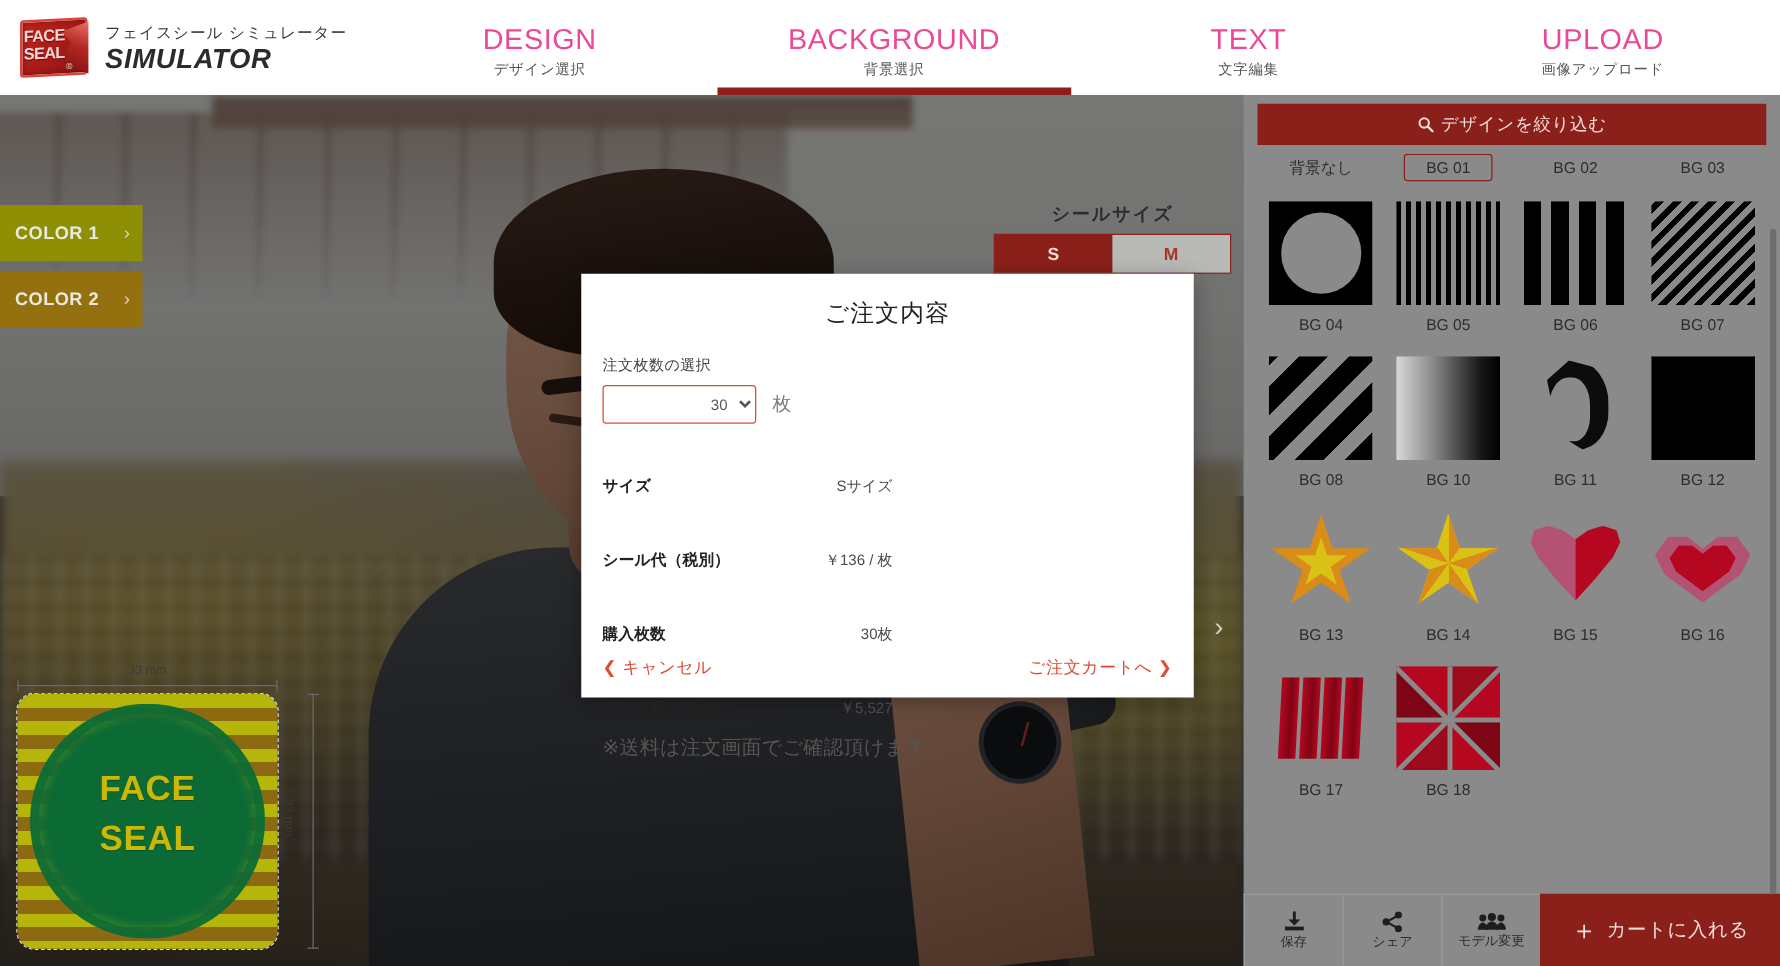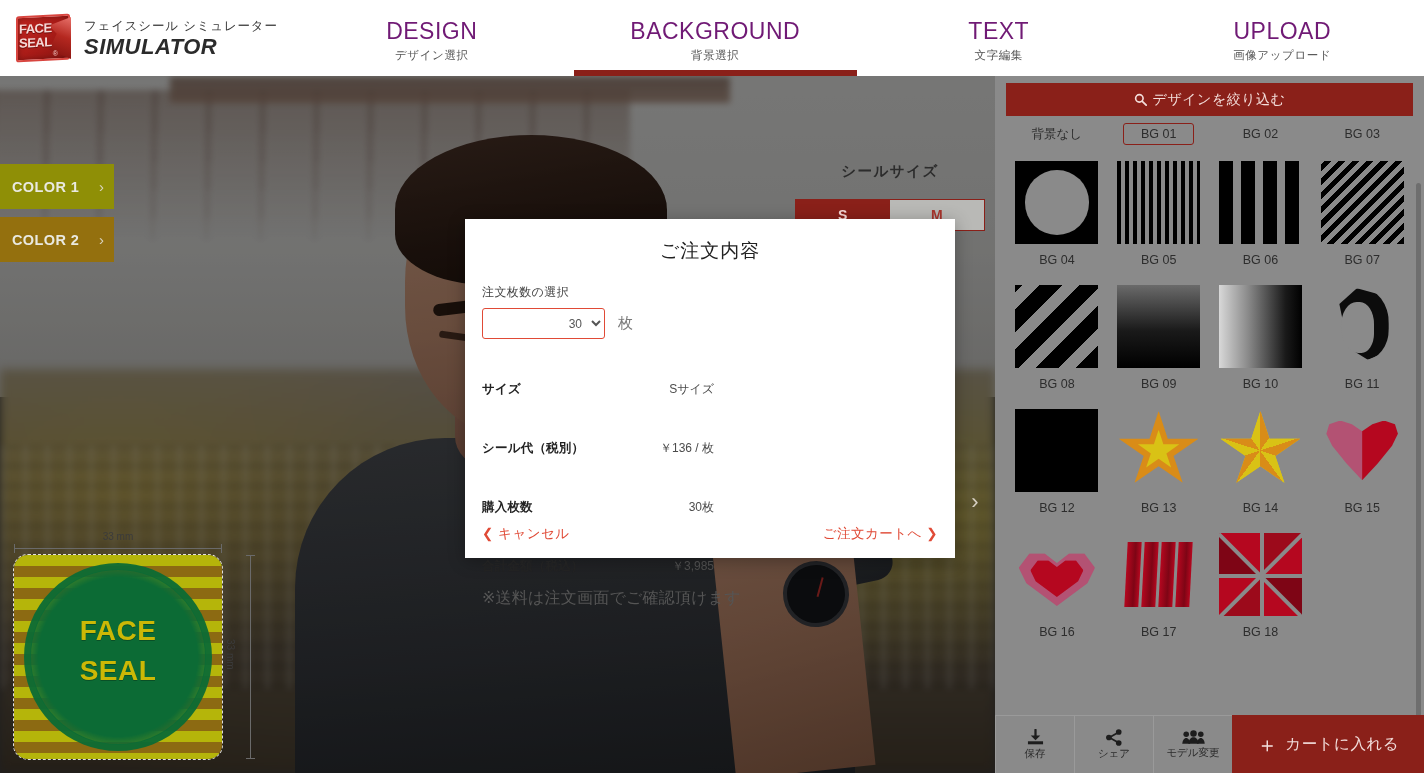--- a/index.html
+++ b/index.html
@@ -49,21 +49,21 @@
     font-size: 22px; font-weight: bold; font-style: italic; color: #2b2b2b;
     letter-spacing: .5px; line-height: 25px;
   }
 
   .nav { display: flex; flex: 1 1 auto; align-items: stretch; }
   .nav-item {
     flex: 1 1 0; position: relative; cursor: pointer;
     display: flex; flex-direction: column; align-items: center; justify-content: center;
     padding-top: 4px;
   }
-  .nav-en { font-size: 23px; font-weight: 500; color: #701a75; letter-spacing: .5px; line-height: 28px; }
+  .nav-en { font-size: 23px; font-weight: 500; color: #ec4899; letter-spacing: .5px; line-height: 28px; }
   .nav-ja { font-size: 11.5px; color: #555; letter-spacing: .6px; margin-top: 3px; }
   .nav-item.active::after {
     content: ""; position: absolute; left: 0; right: 0; bottom: 0;
     height: 6px; background: #8a2019;
   }
 
   
   .stage {
     position: absolute; top: 76px; left: 0; width: 995px; height: 697px;
     overflow: hidden; background: #3a3a3a;
@@ -183,21 +183,21 @@
     font-family: "Liberation Sans", sans-serif;
   }
   .color-btn .chev { color: #d9d4c2; font-size: 15px; line-height: 1; }
   #color1 { top: 88px; background: #8f8f06; }
   #color2 { top: 141px; background: #94700e; }
 
   
   .size-wrap {
     position: absolute; left: 795px; top: 86px; width: 190px; z-index: 12; text-align: center;
   }
-  .size-title { color: #2c2c2c; font-size: 14.5px; font-weight: bold; letter-spacing: 1.5px; margin-bottom: 18px; }
+  .size-title { color: #2c2c2c; font-size: 14.5px; font-weight: bold; letter-spacing: 1.5px; margin-bottom: 6px; }
   .size-seg { display: flex; width: 190px; height: 32px; border: 1px solid #8a2019; }
   .seg-btn {
     flex: 1 1 0; display: flex; align-items: center; justify-content: center;
     font-size: 14px; font-weight: bold; cursor: pointer; letter-spacing: .5px;
   }
   .seg-btn.on { background: #8a2019; color: #f7d9d7; }
   .seg-btn.off { background: #b9b9b6; color: #a8342c; }
 
   
   .sticker-area { position: absolute; left: 14px; top: 455px; z-index: 11; }
@@ -563,21 +563,21 @@
         <div class="spec-row">
           <span class="spec-k">シール代（税別）</span>
           <span class="spec-v">￥136 / 枚</span>
         </div>
         <div class="spec-row">
           <span class="spec-k">購入枚数</span>
           <span class="spec-v">30枚</span>
         </div>
         <div class="spec-row">
           <span class="spec-k">合計金額（税込）</span>
-          <span class="spec-v">￥3,985</span>
+          <span class="spec-v">￥5,527</span>
         </div>
       </div>
       <div class="note">※送料は注文画面でご確認頂けます</div>
       <div class="modal-actions">
         <button class="modal-btn">❮ キャンセル</button>
         <button class="modal-btn">ご注文カートへ ❯</button>
       </div>
     </div>
   </div>
 
@@ -633,26 +633,20 @@
               <div class="t-diag-thin"></div>
             </div>
           <span class="cap">BG 07</span>
         </div>
 
         <div class="bg-cell">
           <div class="thumb">
               <div class="t-diag-thick"></div>
             </div>
           <span class="cap">BG 08</span>
-        </div>
-        <div class="bg-cell">
-          <div class="thumb">
-              <div class="t-grad-v"></div>
-            </div>
-          <span class="cap">BG 09</span>
         </div>
         <div class="bg-cell">
           <div class="thumb">
               <div class="t-grad-h"></div>
             </div>
           <span class="cap">BG 10</span>
         </div>
         <div class="bg-cell">
           <div class="thumb">
             <div class="t-face">

